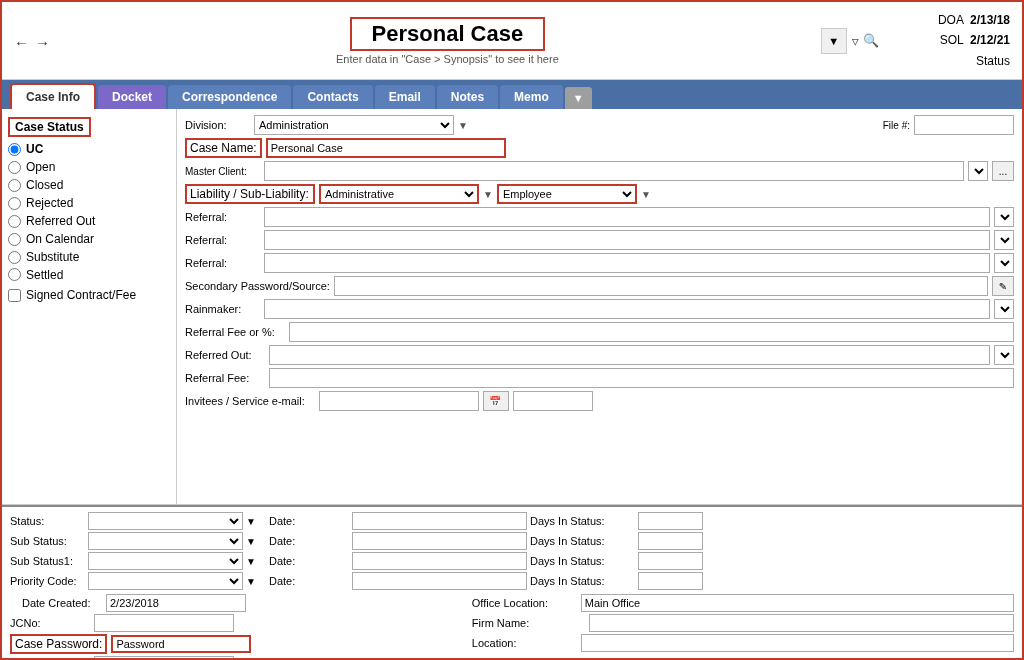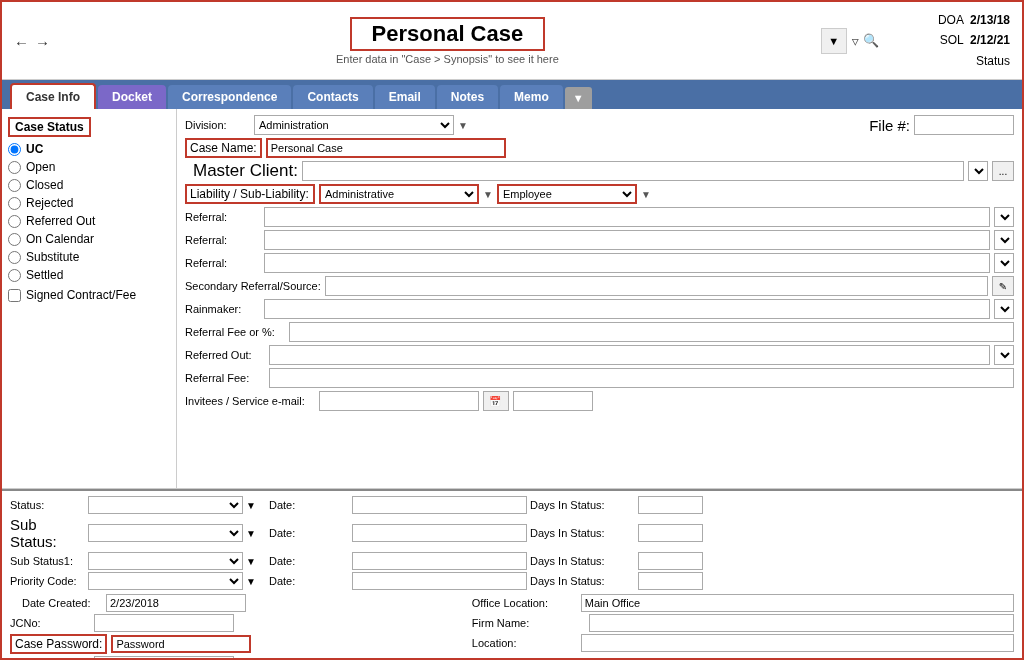--- a/index.html
+++ b/index.html
@@ -93,54 +93,54 @@
           <span>Referred Out</span>
         </label>
         <label style="display:flex;align-items:center;gap:5px;font-size:12px;">
           <input type="radio" name="case_status" style="">
           <span>On Calendar</span>
         </label>
         <label style="display:flex;align-items:center;gap:5px;font-size:12px;">
           <input type="radio" name="case_status" style="">
           <span>Substitute</span>
         </label>
-        <label style="display:flex;align-items:flex-end;gap:5px;font-size:12px;">
+        <label style="display:flex;align-items:flex-start;gap:5px;font-size:12px;">
           <input type="radio" name="case_status" style="">
           <span>Settled</span>
         </label>
         <label style="display:flex;align-items:center;gap:5px;font-size:12px;margin-top:2px;">
           <input type="checkbox" style="">
           <span>Signed Contract/Fee</span>
         </label>
       </div>
     </div>
 
     <div style="flex:1;padding:6px 8px;overflow-y:auto;background:#fff;">
 
       <div style="display:flex;align-items:center;gap:4px;margin-bottom:3px;">
         <span style="font-size:11px;white-space:nowrap;min-width:65px;">Division:</span>
         <select style="border:1px solid #aaa;height:20px;font-size:11px;background:#fff;width:200px;">
           <option>Administration</option>
         </select>
         <span style="font-size:10px;color:#555;">▼</span>
         <span style="flex:1;"></span>
-        <span style="font-size:15px;white-space:nowrap;">File #:</span>
+        <span style="font-size:10px;white-space:nowrap;">File #:</span>
         <input style="border: 1px solid rgb(170, 170, 170); height: 20px; width: 100px; font-size: 11px; padding: 1px 3px;">
       </div>
 
       <div style="display:flex;align-items:center;gap:4px;margin-bottom:3px;">
         <span style="border:2px solid #c0392b;font-size:11px;white-space:nowrap;padding:1px 3px;min-width:65px;">
           <span>Case Name:</span>
         </span>
         <input style="border: 2px solid rgb(192, 57, 43); height: 20px; width: 240px; font-size: 11px; padding: 1px 3px;" value="Personal Case">
         <span style="flex:1;"></span>
       </div>
 
       <div style="display:flex;align-items:center;gap:4px;margin-bottom:3px;">
-        <span style="font-size:17px;white-space:nowrap;min-width:75px;margin-left:8px;">Master Client:</span>
+        <span style="font-size:10px;white-space:nowrap;min-width:75px;">Master Client:</span>
         <input style="border: 1px solid rgb(170, 170, 170); height: 20px; flex: 1 1 0%; font-size: 11px; padding: 1px 3px;">
         <select style="border:1px solid #aaa;height:20px;font-size:11px;background:#fff;width:20px;"></select>
         <button style="border:1px solid #aaa;height:20px;width:22px;background:#f0f0f0;font-size:10px;cursor:pointer;">...</button>
       </div>
 
       <div style="display:flex;align-items:center;gap:4px;margin-bottom:3px;">
         <span style="border:2px solid #c0392b;font-size:11px;white-space:nowrap;padding:1px 3px;min-width:130px;">
           <span>Liability / Sub-Liability:</span>
         </span>
         <select style="border:2px solid #c0392b;height:20px;font-size:11px;background:#fff;width:160px;">
@@ -165,21 +165,21 @@
         <select style="border:1px solid #aaa;height:20px;font-size:11px;background:#fff;width:20px;"></select>
       </div>
 
       <div style="display:flex;align-items:center;gap:4px;margin-bottom:3px;">
         <span style="font-size:11px;white-space:nowrap;min-width:75px;">Referral:</span>
         <input style="border: 1px solid rgb(170, 170, 170); height: 20px; flex: 1 1 0%; font-size: 11px; padding: 1px 3px;">
         <select style="border:1px solid #aaa;height:20px;font-size:11px;background:#fff;width:20px;"></select>
       </div>
 
       <div style="display:flex;align-items:center;gap:4px;margin-bottom:3px;">
-        <span style="font-size:11px;white-space:nowrap;min-width:130px;">Secondary Referral/Source:</span>
+        <span style="font-size:11px;white-space:nowrap;min-width:130px;">Secondary Password/Source:</span>
         <input style="border: 1px solid rgb(170, 170, 170); height: 20px; flex: 1 1 0%; font-size: 11px; padding: 1px 3px;">
         <button style="border:1px solid #aaa;height:20px;width:22px;background:#f0f0f0;font-size:10px;cursor:pointer;">✎</button>
       </div>
 
       <div style="display:flex;align-items:center;gap:4px;margin-bottom:3px;">
         <span style="font-size:11px;white-space:nowrap;min-width:75px;">Rainmaker:</span>
         <input style="border: 1px solid rgb(170, 170, 170); height: 20px; flex: 1 1 0%; font-size: 11px; padding: 1px 3px;">
         <select style="border:1px solid #aaa;height:20px;font-size:11px;background:#fff;width:20px;"></select>
       </div>
 
@@ -216,21 +216,21 @@
       <span style="font-size:11px;">Status:</span>
       <select style="border:1px solid #aaa;height:18px;font-size:11px;background:#fff;width:100%;"></select>
       <span style="font-size:10px;">▼</span>
       <span style="font-size:11px;">Date:</span>
       <input style="border: 1px solid rgb(170, 170, 170); height: 18px; width: 100%; font-size: 11px; padding: 1px 3px;">
       <span style="font-size:11px;white-space:nowrap;">Days In Status:</span>
       <input style="border: 1px solid rgb(170, 170, 170); height: 18px; width: 100%; font-size: 11px; padding: 1px 3px;">
     </div>
 
     <div style="display:grid;grid-template-columns:75px 155px 20px 80px 175px 105px 65px;gap:2px 3px;align-items:center;margin-bottom:2px;">
-      <span style="font-size:15px;">Sub Status:</span>
+      <span style="font-size:11px;">Sub Status:</span>
       <select style="border:1px solid #aaa;height:18px;font-size:11px;background:#fff;width:100%;"></select>
       <span style="font-size:10px;">▼</span>
       <span style="font-size:11px;">Date:</span>
       <input style="border: 1px solid rgb(170, 170, 170); height: 18px; width: 100%; font-size: 11px; padding: 1px 3px;">
       <span style="font-size:11px;white-space:nowrap;">Days In Status:</span>
       <input style="border: 1px solid rgb(170, 170, 170); height: 18px; width: 100%; font-size: 11px; padding: 1px 3px;">
     </div>
 
     <div style="display:grid;grid-template-columns:75px 155px 20px 80px 175px 105px 65px;gap:2px 3px;align-items:center;margin-bottom:2px;">
       <span style="font-size:11px;">Sub Status1:</span>

